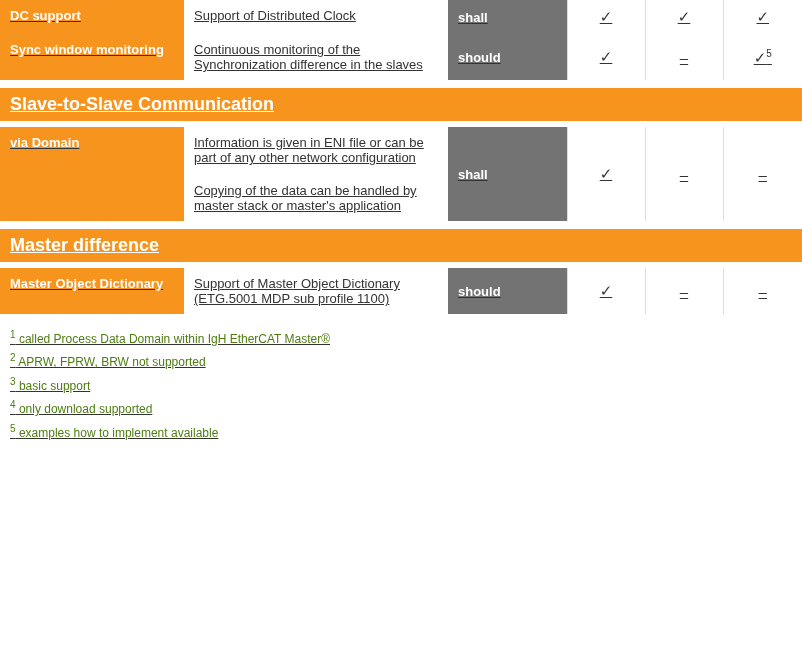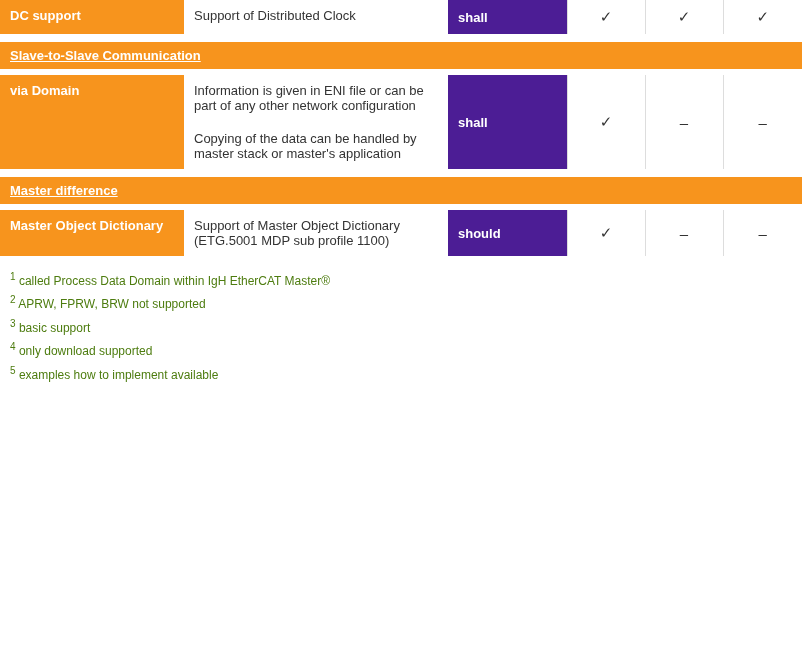--- a/index.html
+++ b/index.html
@@ -6,20 +6,21 @@
     body {
       font-family: Arial, sans-serif;
       font-size: 13px;
       background: #fff;
       color: #333;
       width: 802px;
     }
 
     .table-container {
       width: 770px;
+      text-decoration: underline;
     }
 
     table {
       width: 100%;
       border-collapse: collapse;
       table-layout: fixed;
     }
 
     col.col-feature { width: 184px; }
     col.col-desc    { width: 264px; }
@@ -30,21 +31,21 @@
 
     td, th {
       padding: 8px 10px;
       vertical-align: top;
     }
 
     .section-header-link {
       color: #fff;
       text-decoration: underline;
       font-weight: bold;
-      font-size: 13px;
+      font-size: 18px;
       text-align: center;
     }
 
     
     sup {
       font-size: 10px;
     }
 
     
     .footer-notes {
@@ -61,21 +62,21 @@
     
     .data-check {
       background-color: #fff;
       text-align: center;
       vertical-align: middle;
       border-left: 1px solid #ddd;
       font-size: 15px;
     }
 
     td.orange-req {
-      background-color: #4c1d95;
+      background-color: #737373;
       color: #fff;
       font-weight: bold;
       vertical-align: middle;
     }
 
     td.orange-feature {
       background-color: #F7941D;
       color: #fff;
       font-weight: bold;
     }
@@ -109,20 +110,34 @@
       </td>
       <td class="data-check">
         <span>✓</span>
       </td>
       <td class="data-check">
         <span>✓</span>
       </td>
     </tr>
 
 
+    <tr>
+      <td class="orange-feature">Sync window monitoring</td>
+      <td class="white-desc">Continuous monitoring of the Synchronization difference in the slaves</td>
+      <td class="orange-req">should</td>
+      <td class="data-check">
+        <span>✓</span>
+      </td>
+      <td class="data-check">
+        <span>–</span>
+      </td>
+      <td class="data-check">
+        <span>✓</span><sup>5</sup>
+      </td>
+    </tr>
 
     <tr>
       <td colspan="6" style="height:8px; background:#fff; padding:0; border:none;"></td>
     </tr>
 
     <tr>
       <td colspan="6" style="background-color:#F7941D; padding:6px 10px;">
         <span class="section-header-link">Slave-to-Slave Communication</span>
       </td>
     </tr>

